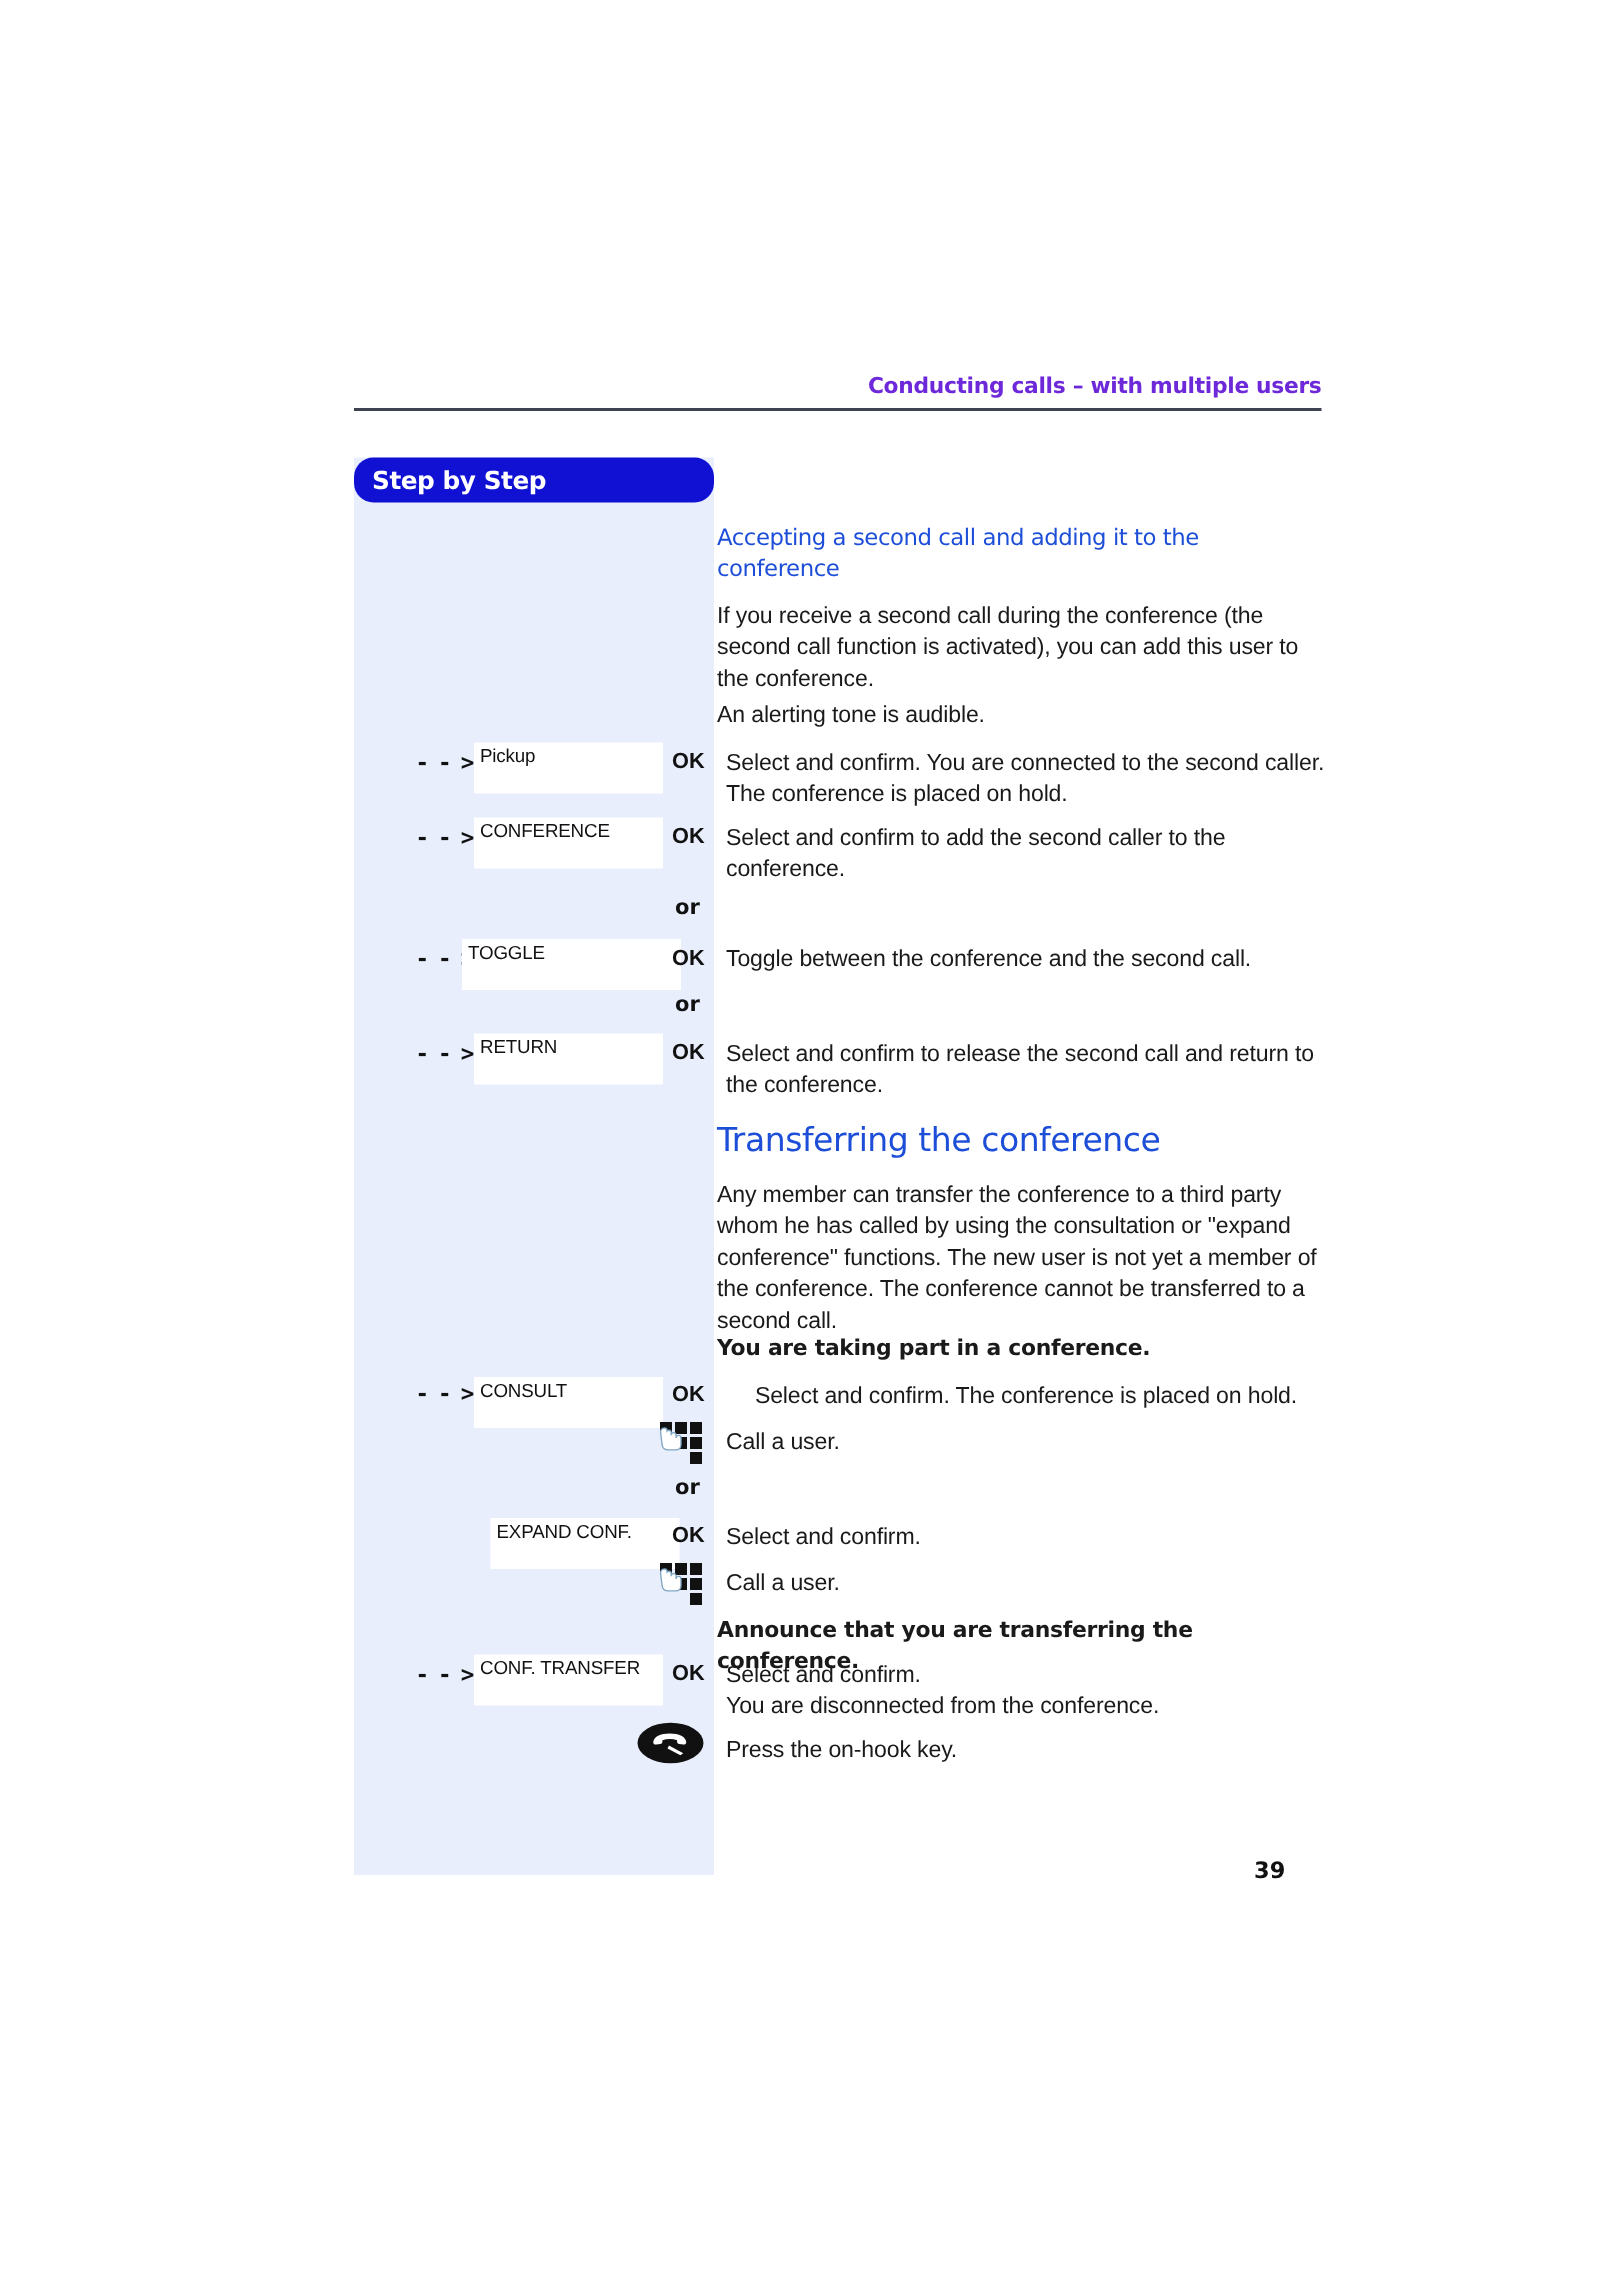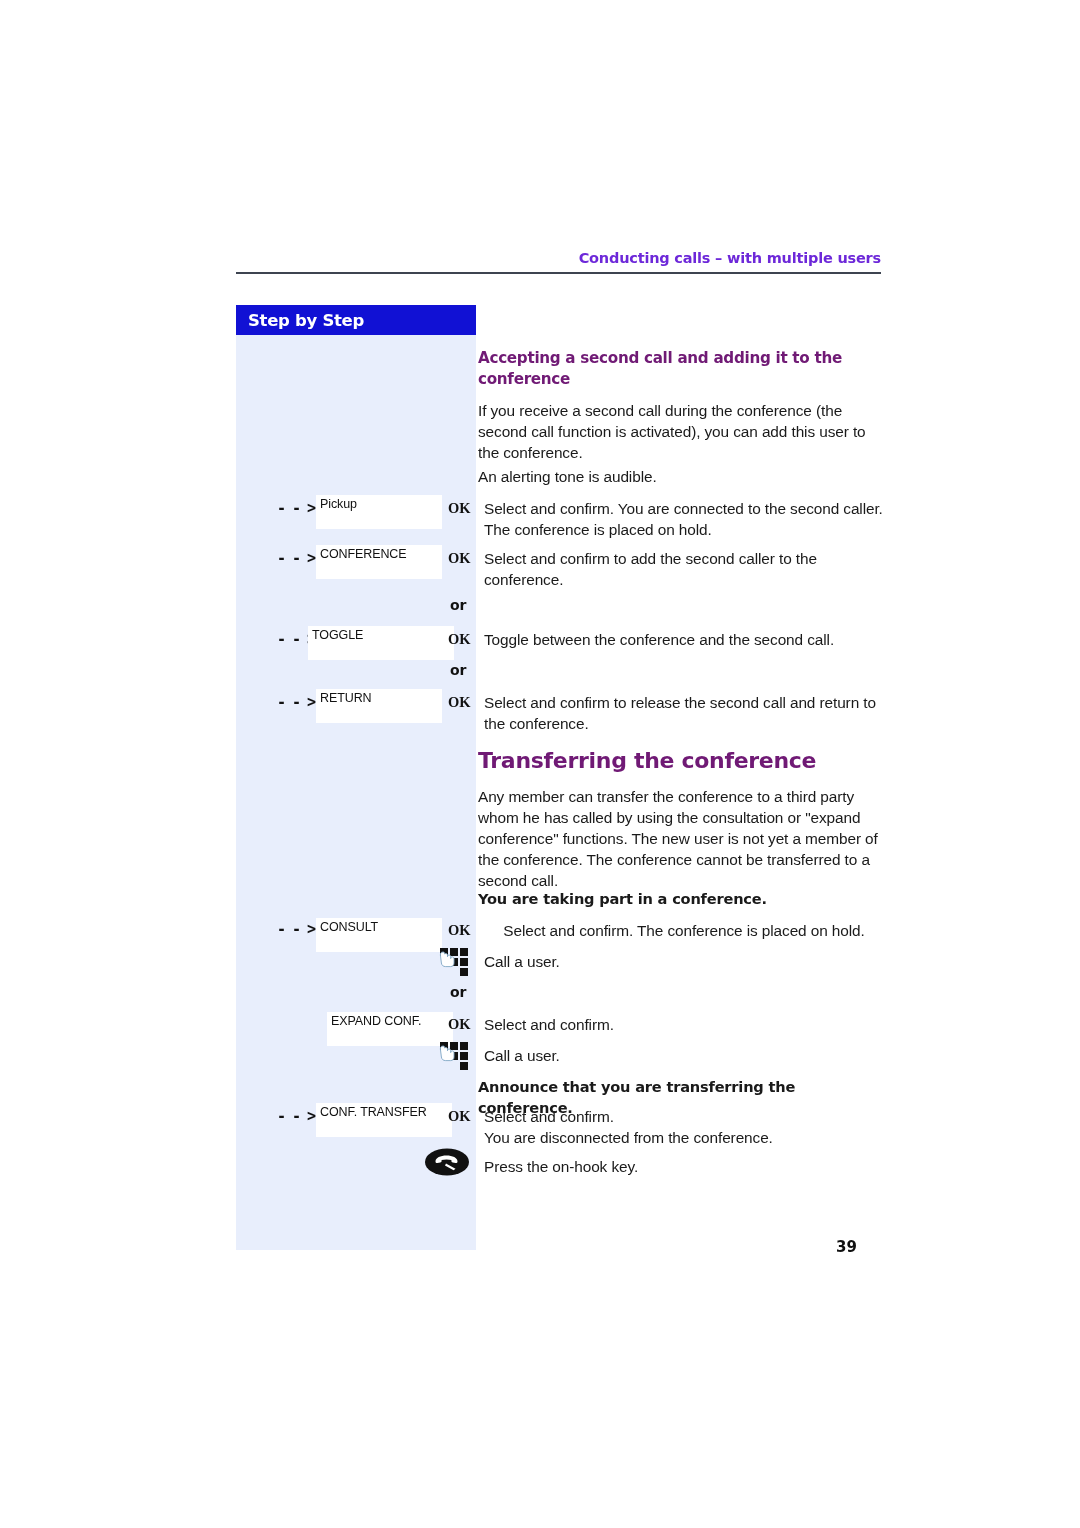--- a/index.html
+++ b/index.html
@@ -56,20 +56,21 @@
     background: #1111d4;
     color: #ffffff;
     font-family: "DejaVu Sans", sans-serif;
     font-weight: bold;
     font-size: 16.5px;
     letter-spacing: -0.3px;
     display: flex;
     align-items: center;
     padding-left: 12px;
     box-sizing: border-box;
+    border-radius: 13px;
   }
 
   
   .arrow {
     position: absolute;
     font-family: "DejaVu Sans Mono", monospace;
     font-weight: bold;
     font-size: 15px;
     color: #111;
     letter-spacing: -1.5px;
@@ -82,21 +83,21 @@
     box-sizing: border-box;
     padding: 2px 0 0 4px;
     font-family: "Liberation Sans", sans-serif;
     font-size: 12.5px;
     color: #111;
     letter-spacing: -0.1px;
     white-space: nowrap;
   }
   .okkey {
     position: absolute;
-    font-family: Liberation Serif, serif;
+    font-family: Liberation Sans, sans-serif;
     font-weight: bold;
     font-size: 14.5px;
     color: #111;
     line-height: 1;
     white-space: nowrap;
   }
   .orlabel {
     position: absolute;
     font-family: "DejaVu Sans", sans-serif;
     font-weight: bold;
@@ -129,22 +130,22 @@
   }
   .body-text.bold {
     font-family: "DejaVu Sans", sans-serif;
     font-weight: bold;
     font-size: 14.6px;
     letter-spacing: -0.2px;
   }
   .sec-head {
     position: absolute;
     font-family: "DejaVu Sans", sans-serif;
-    font-weight: bold;
-    color: #701a75;
+    font-weight: normal;
+    color: #1d4ed8;
     letter-spacing: -0.3px;
   }
   .sec-head.sub {
     font-size: 15.2px;
     line-height: 21px;
   }
   .sec-head.main {
     font-size: 22px;
     line-height: 26px;
   }
@@ -243,21 +244,21 @@
     </g>
     <path d="M5 6 C3 6 2.2 7.4 2.4 9.2 L3.4 17 C3.6 19.2 5.2 20.6 7.6 20.6 L12.6 20.6 C14.6 20.6 16 19.2 16 17.2 L16 12.8 C16 11.6 15.2 10.9 14.3 10.9 C13.4 10.9 12.7 11.6 12.7 12.6 L12.7 10.9 C12.7 9.8 12 9.1 11.1 9.1 C10.2 9.1 9.5 9.8 9.5 10.8 L9.5 9.3 C9.5 8.2 8.8 7.5 7.9 7.5 C7.4 7.5 7.0 7.7 6.7 8.0 L6.7 7.6 C6.7 6.7 6.0 6 5 6 Z" fill="#ffffff" stroke="#7fa6c4" stroke-width="0.9"></path>
   </svg>
 </div>
 
 <div class="body-text" style="left:484px; top:1045px; width:400px;">Call a user.</div>
 
 <div class="body-text bold" style="left:478px; top:1076px; width:410px;">Announce that you are transferring the conference.</div>
 
 <div class="arrow" style="left:277px; top:1109px;">- - &gt;</div>
-<div class="dispbox" style="left:316px; top:1103px; width:136px; height:34px;">CONF. TRANSFER</div>
+<div class="dispbox" style="left:316px; top:1103px; width:126px; height:34px;">CONF. TRANSFER</div>
 <div class="okkey" style="left:448px; top:1109px;">OK</div>
 <div class="body-text" style="left:484px; top:1106px; width:400px;">Select and confirm.</div>
 <div class="body-text" style="left:484px; top:1127px; width:400px;">You are disconnected from the conference.</div>
 
 <div class="onhook-icon" style="left:424px; top:1146px;">
   <svg viewBox="0 0 46 32" width="46" height="32" aria-hidden="true">
     <ellipse cx="23" cy="16" rx="22" ry="13.5" fill="#111111"></ellipse>
     <path d="M11.5 15.5 C11.5 11.8 16.5 9.6 22.5 9.6 C28.5 9.6 33.5 11.8 33.5 15.5 C33.5 16.6 32.6 17.2 31.5 17.0 L28.8 16.6 C27.9 16.5 27.4 15.9 27.4 15.1 L27.4 14.1 C25.9 13.6 24.2 13.4 22.5 13.4 C20.8 13.4 19.1 13.6 17.6 14.1 L17.6 15.1 C17.6 15.9 17.1 16.5 16.2 16.6 L13.5 17.0 C12.4 17.2 11.5 16.6 11.5 15.5 Z" fill="#ffffff"></path>
     <path d="M22.0 17.6 L31.5 22.8 L29.6 24.2 L21.0 19.6 Z" fill="#ffffff"></path>
   </svg>

